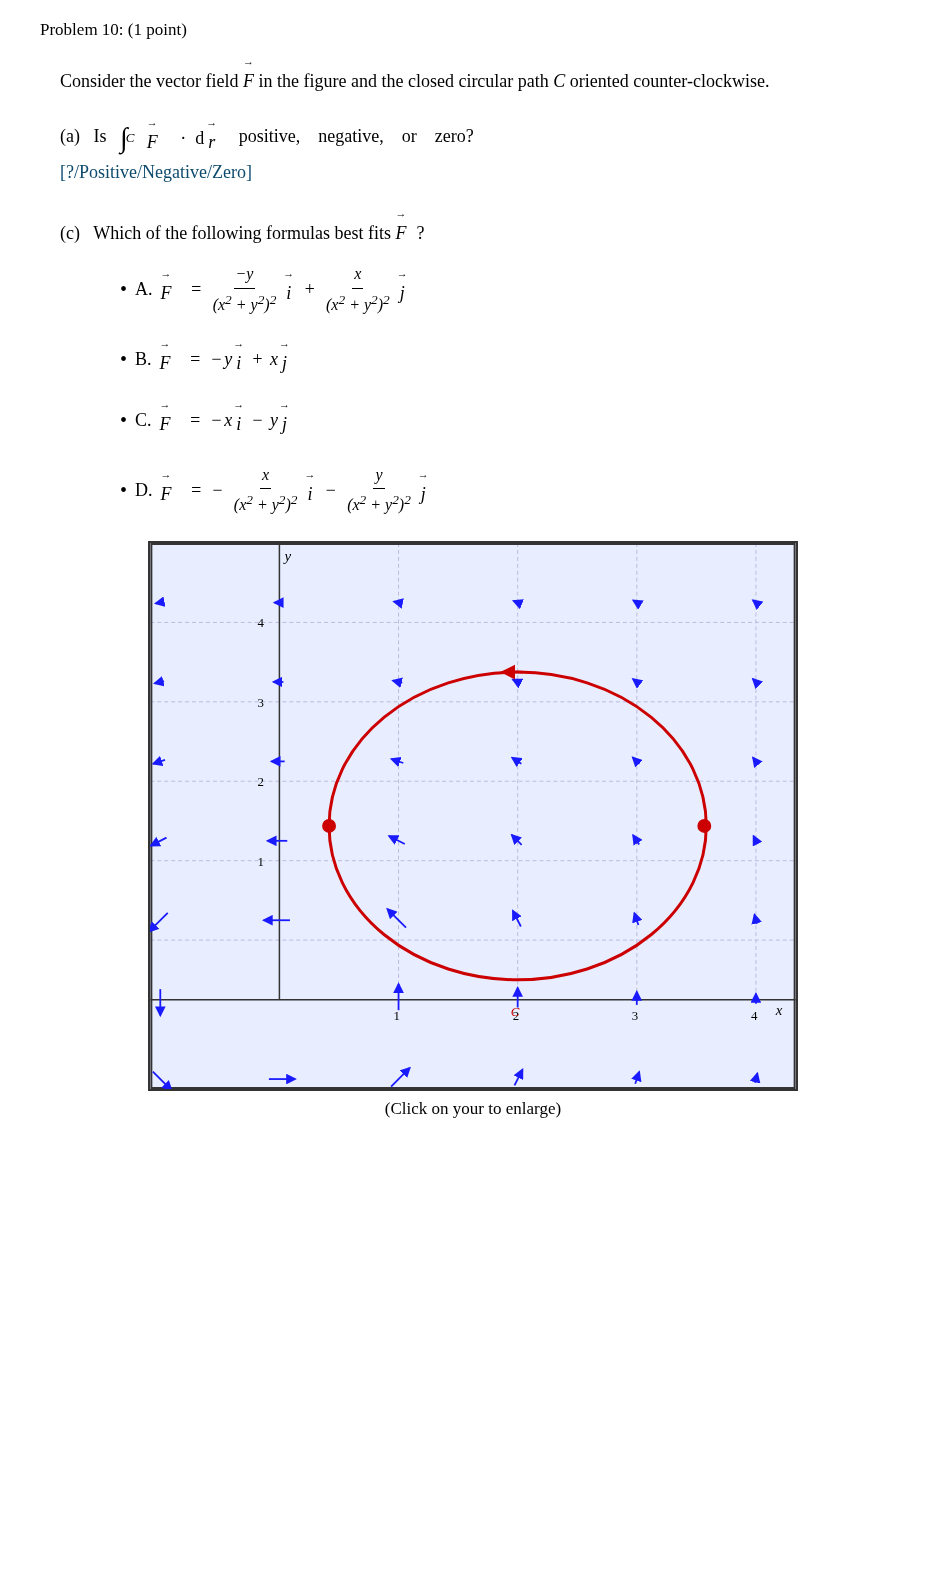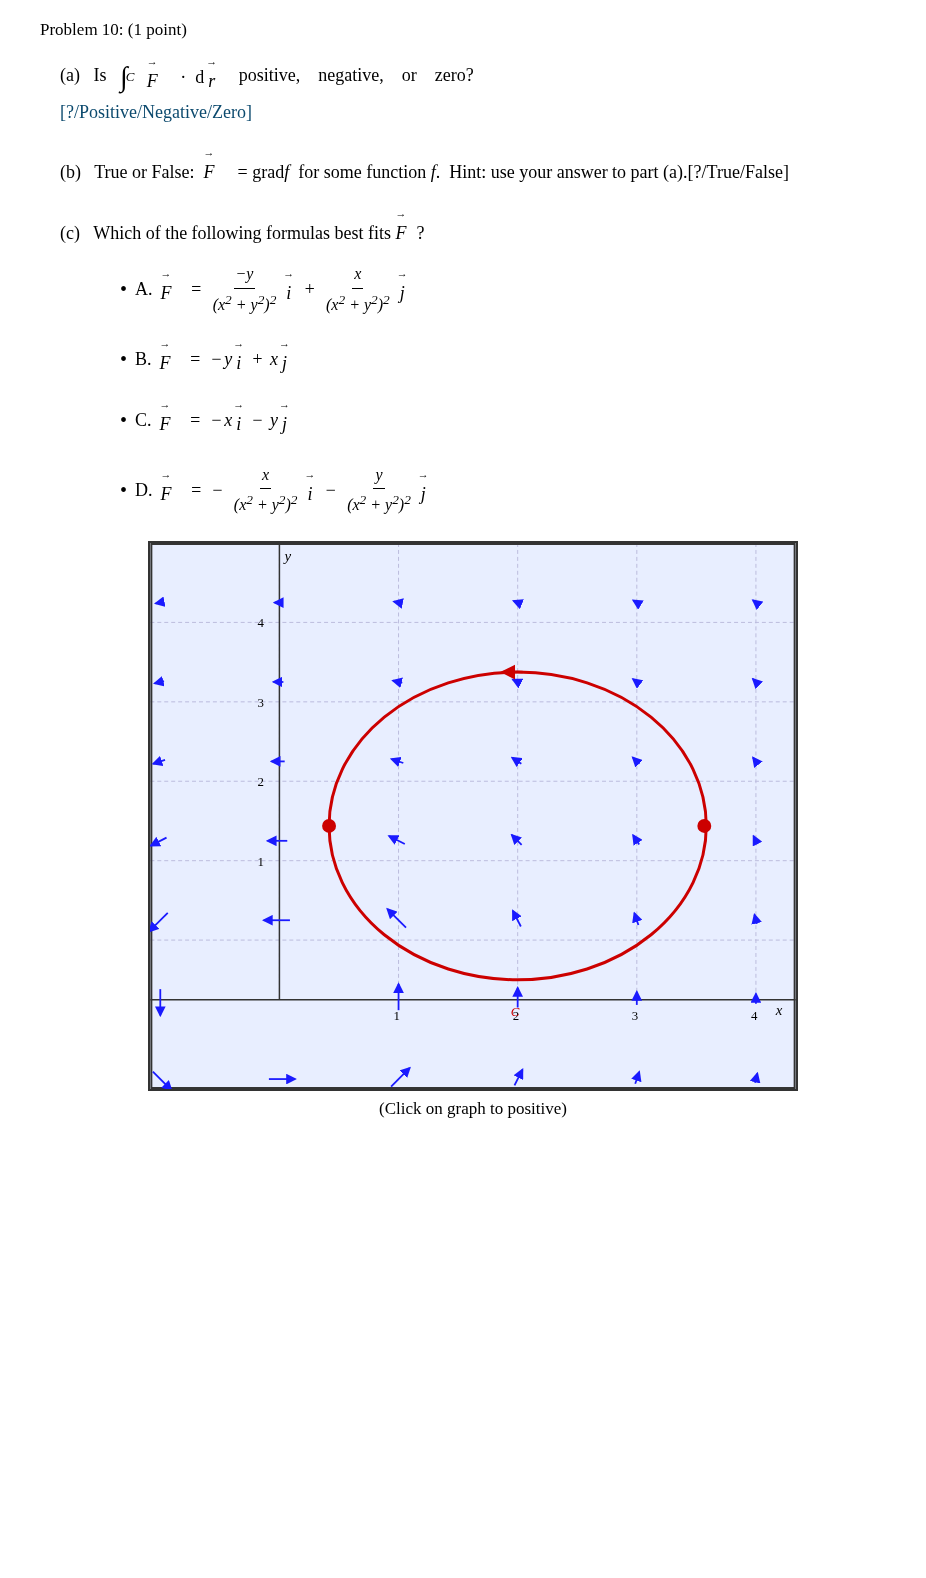--- a/index.html
+++ b/index.html
@@ -128,41 +128,40 @@
   </style>
 </head>
 <body>
 
 <div class="problem-header">
   <span>Problem 10: (1 point)</span>
 </div>
 
 <div class="problem-body">
 
+  <div class="part intro-text">
+    Consider the vector field <span class="vec" style="font-style:italic; padding-top:8px;">F</span> in the figure and the closed
+    circular path <em>C</em> oriented counter-clockwise.
+  </div>
 
   <div class="part">
     <span>(a)</span>&nbsp;&nbsp;
     Is &nbsp;
     <span class="integral-line">
       <span class="integral-sym">∫</span><span class="integral-sub">C</span>
       &nbsp;
       <span class="vec" style="font-style:italic; padding-top:8px; margin-right:14px;">F</span>
       &nbsp;·&nbsp;
       d<span class="vec" style="font-style:italic; padding-top:8px; margin-right:10px;">r</span>
     </span>
     &nbsp; positive, &nbsp;&nbsp; negative, &nbsp;&nbsp; or &nbsp;&nbsp; zero?
     <br>
     <span style="color:#0c4a6e;">[?/Positive/Negative/Zero]</span>
   </div>
 
-  <div class="part">
-    <span>(b)</span>&nbsp;&nbsp;
-    True or False: &nbsp;<span class="vec" style="font-style:italic; padding-top:8px; margin-right:14px;">F</span>&nbsp; = grad<em>f</em>&nbsp; for some function <em>f</em>.&nbsp; Hint:
-    use your answer to part (a).<span>[?/True/False]</span>
-  </div>
 
   <div class="part">
     <span>(c)</span>&nbsp;&nbsp;
     Which of the following formulas best fits <span class="vec" style="font-style:italic; padding-top:8px; margin-right:10px;">F</span>?
 
     <ul class="options-list">
 
       <li>
         <span class="bullet">•</span>
         <span style="font-style:normal;">A.</span>
@@ -327,17 +326,17 @@
         <defs>
           <marker id="arrc" markerWidth="7" markerHeight="7" refX="5" refY="3" orient="auto">
             <path d="M0,0 L0,6 L6,3 z" fill="#cc0000"></path>
           </marker>
         </defs>
 
       </svg>
     </div>
 
     <div class="graph-caption">
-      <span>(Click on graph to positive)</span>
+      <span>(Click on your to enlarge)</span>
     </div>
   </div>
 
 </div>
 
 </body></html>

